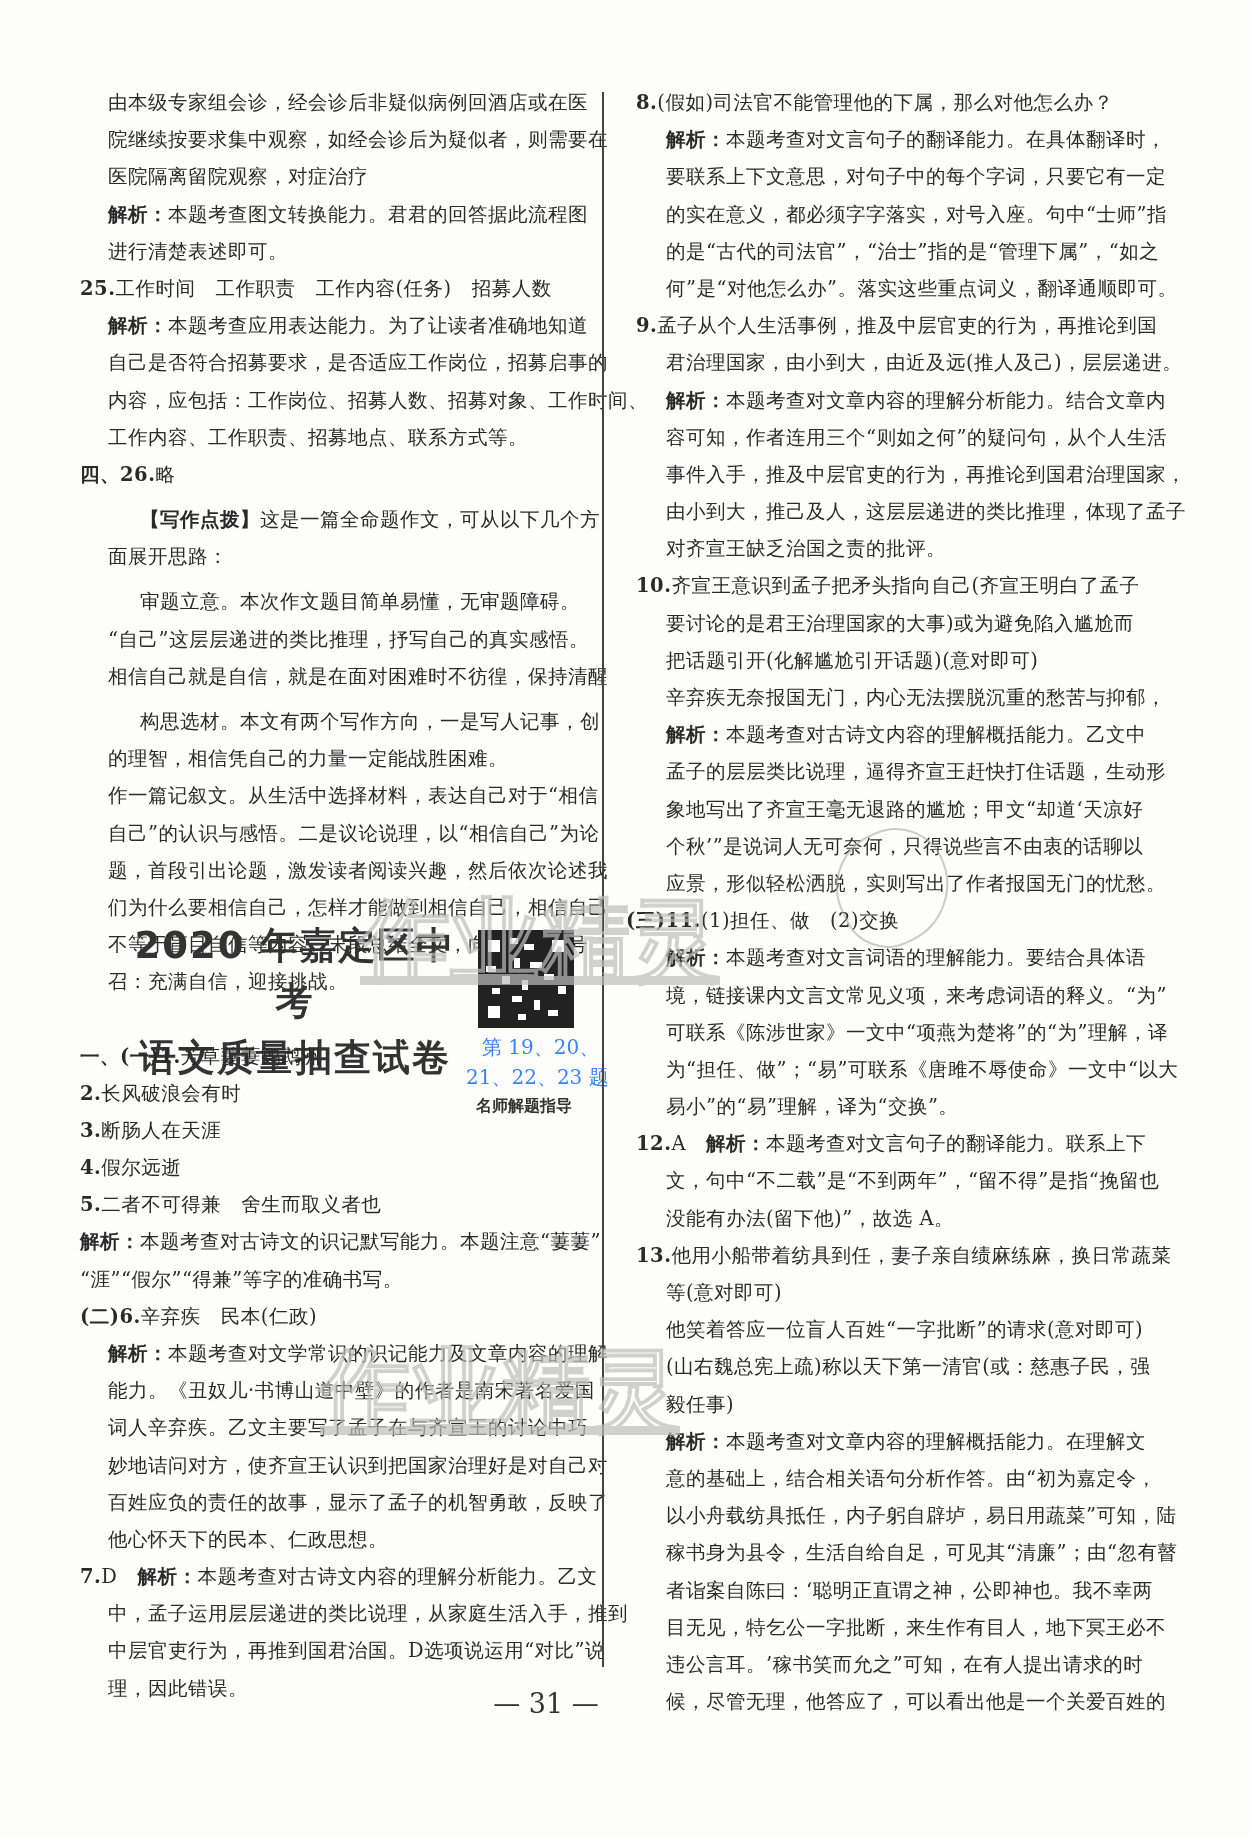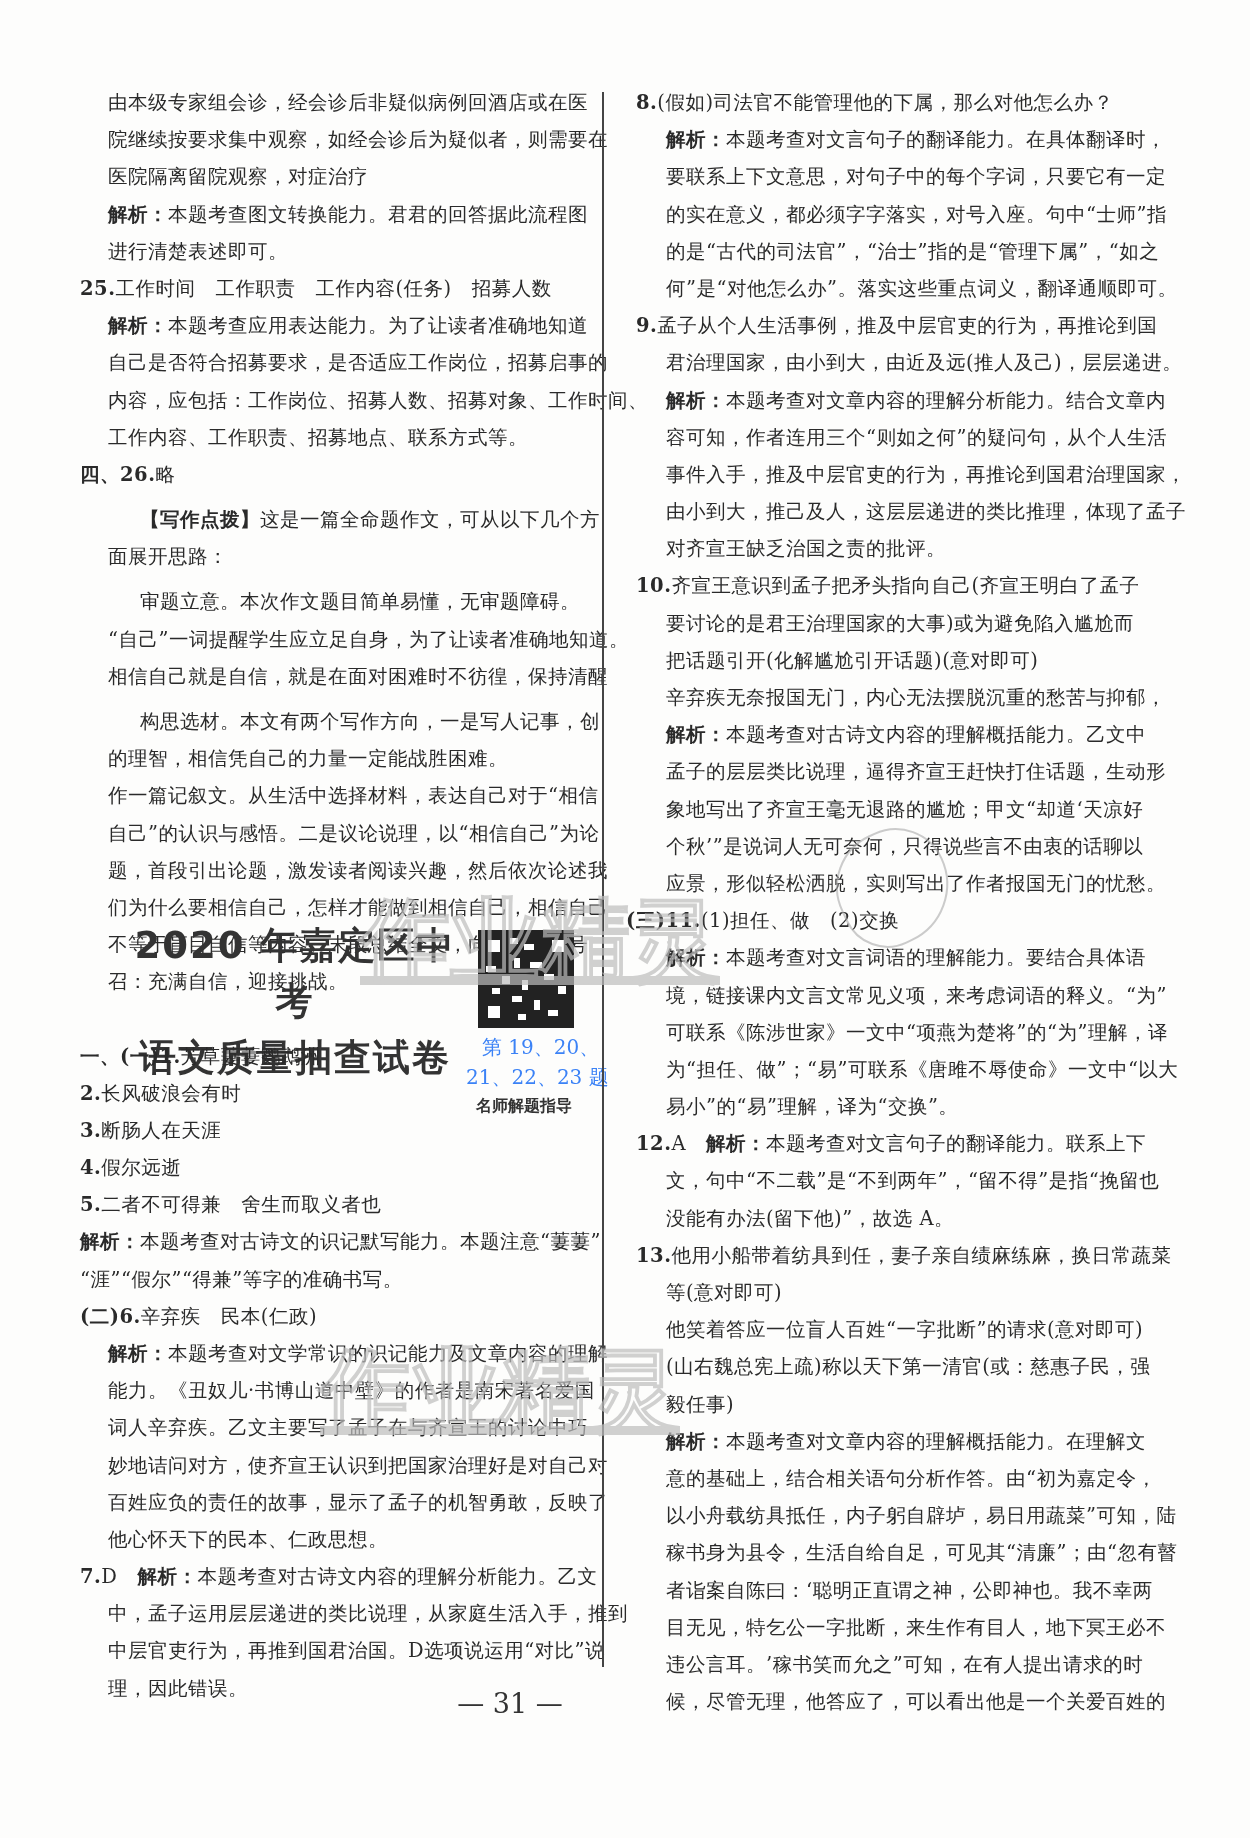--- a/index.html
+++ b/index.html
@@ -15,42 +15,42 @@
   .ind1r { padding-left:30px; }
   .b { font-weight:bold; }
   .num { font-weight:bold; }
   .title-block { position:absolute; left:130px; top:918px; width:330px; text-align:center; }
   .title-line { font-family:"DejaVu Sans","Liberation Sans",sans-serif; font-weight:bold; font-size:37px; line-height:56px; color:#333; letter-spacing:2px; }
   .qr { position:absolute; left:478px; top:930px; width:96px; height:98px; background:#222; }
   .qr-cell { position:absolute; background:#fff; }
   .qr-caption { position:absolute; left:466px; font-size:20px; color:#3b82f6; white-space:nowrap; }
   .qr-guide { position:absolute; left:476px; top:1096px; font-size:16px; font-weight:bold; font-family:"DejaVu Sans","Liberation Sans",sans-serif; color:#333; }
   .watermark { position:absolute; font-family:"DejaVu Sans",sans-serif; font-size:90px; color:transparent; -webkit-text-stroke:1px #bdbdbd; opacity:0.7; font-weight:bold;text-decoration:underline; }
-  .page-number { position:absolute; top:1688px; left:0; width:1020px; text-align:center; font-size:27px; color:#333; }
+  .page-number { position:absolute; top:1688px; left:0; width:1020px; text-align:center; font-size:27px; color:#333;padding-left:36px; }
   .stamp { position:absolute; left:836px; top:830px; width:110px; height:110px; border:2px solid #aaa; border-radius:50% 45% 55% 40%; transform:rotate(-25deg); opacity:0.6; }
 </style>
 </head>
 <body>
 
 <div class="col col-left">
   <div class="line ind1">由本级专家组会诊，经会诊后非疑似病例回酒店或在医</div>
   <div class="line ind1">院继续按要求集中观察，如经会诊后为疑似者，则需要在</div>
   <div class="line ind1">医院隔离留院观察，对症治疗</div>
   <div class="line ind1"><span class="b">解析：</span><span>本题考查图文转换能力。君君的回答据此流程图</span></div>
   <div class="line ind1">进行清楚表述即可。</div>
   <div class="line"><span class="num">25.</span><span>工作时间　工作职责　工作内容(任务)　招募人数</span></div>
   <div class="line ind1"><span class="b">解析：</span><span>本题考查应用表达能力。为了让读者准确地知道</span></div>
   <div class="line ind1">自己是否符合招募要求，是否适应工作岗位，招募启事的</div>
   <div class="line ind1">内容，应包括：工作岗位、招募人数、招募对象、工作时间、</div>
   <div class="line ind1">工作内容、工作职责、招募地点、联系方式等。</div>
   <div class="line"><span class="num">四、26.</span><span>略</span></div>
   <div class="line ind2"><span class="b">【写作点拨】</span><span>这是一篇全命题作文，可从以下几个方</span></div>
   <div class="line ind1">面展开思路：</div>
   <div class="line ind2">审题立意。本次作文题目简单易懂，无审题障碍。</div>
-  <div class="line ind1">“自己”一词提醒学生应立足自身，为了让读者准确地知道。</div>
+  <div class="line ind1">“自己”这层层递进的类比推理，抒写自己的真实感悟。</div>
   <div class="line ind1">相信自己就是自信，就是在面对困难时不彷徨，保持清醒</div>
   <div class="line ind2">构思选材。本文有两个写作方向，一是写人记事，创</div>
   <div class="line ind1">的理智，相信凭自己的力量一定能战胜困难。</div>
   <div class="line ind1">作一篇记叙文。从生活中选择材料，表达自己对于“相信</div>
   <div class="line ind1">自己”的认识与感悟。二是议论说理，以“相信自己”为论</div>
   <div class="line ind1">题，首段引出论题，激发读者阅读兴趣，然后依次论述我</div>
   <div class="line ind1">们为什么要相信自己，怎样才能做到相信自己，相信自己</div>
   <div class="line ind1">不等于盲目自信等内容。末段总结全文，向读者发出号</div>
   <div class="line ind1">召：充满自信，迎接挑战。</div>
 </div>

